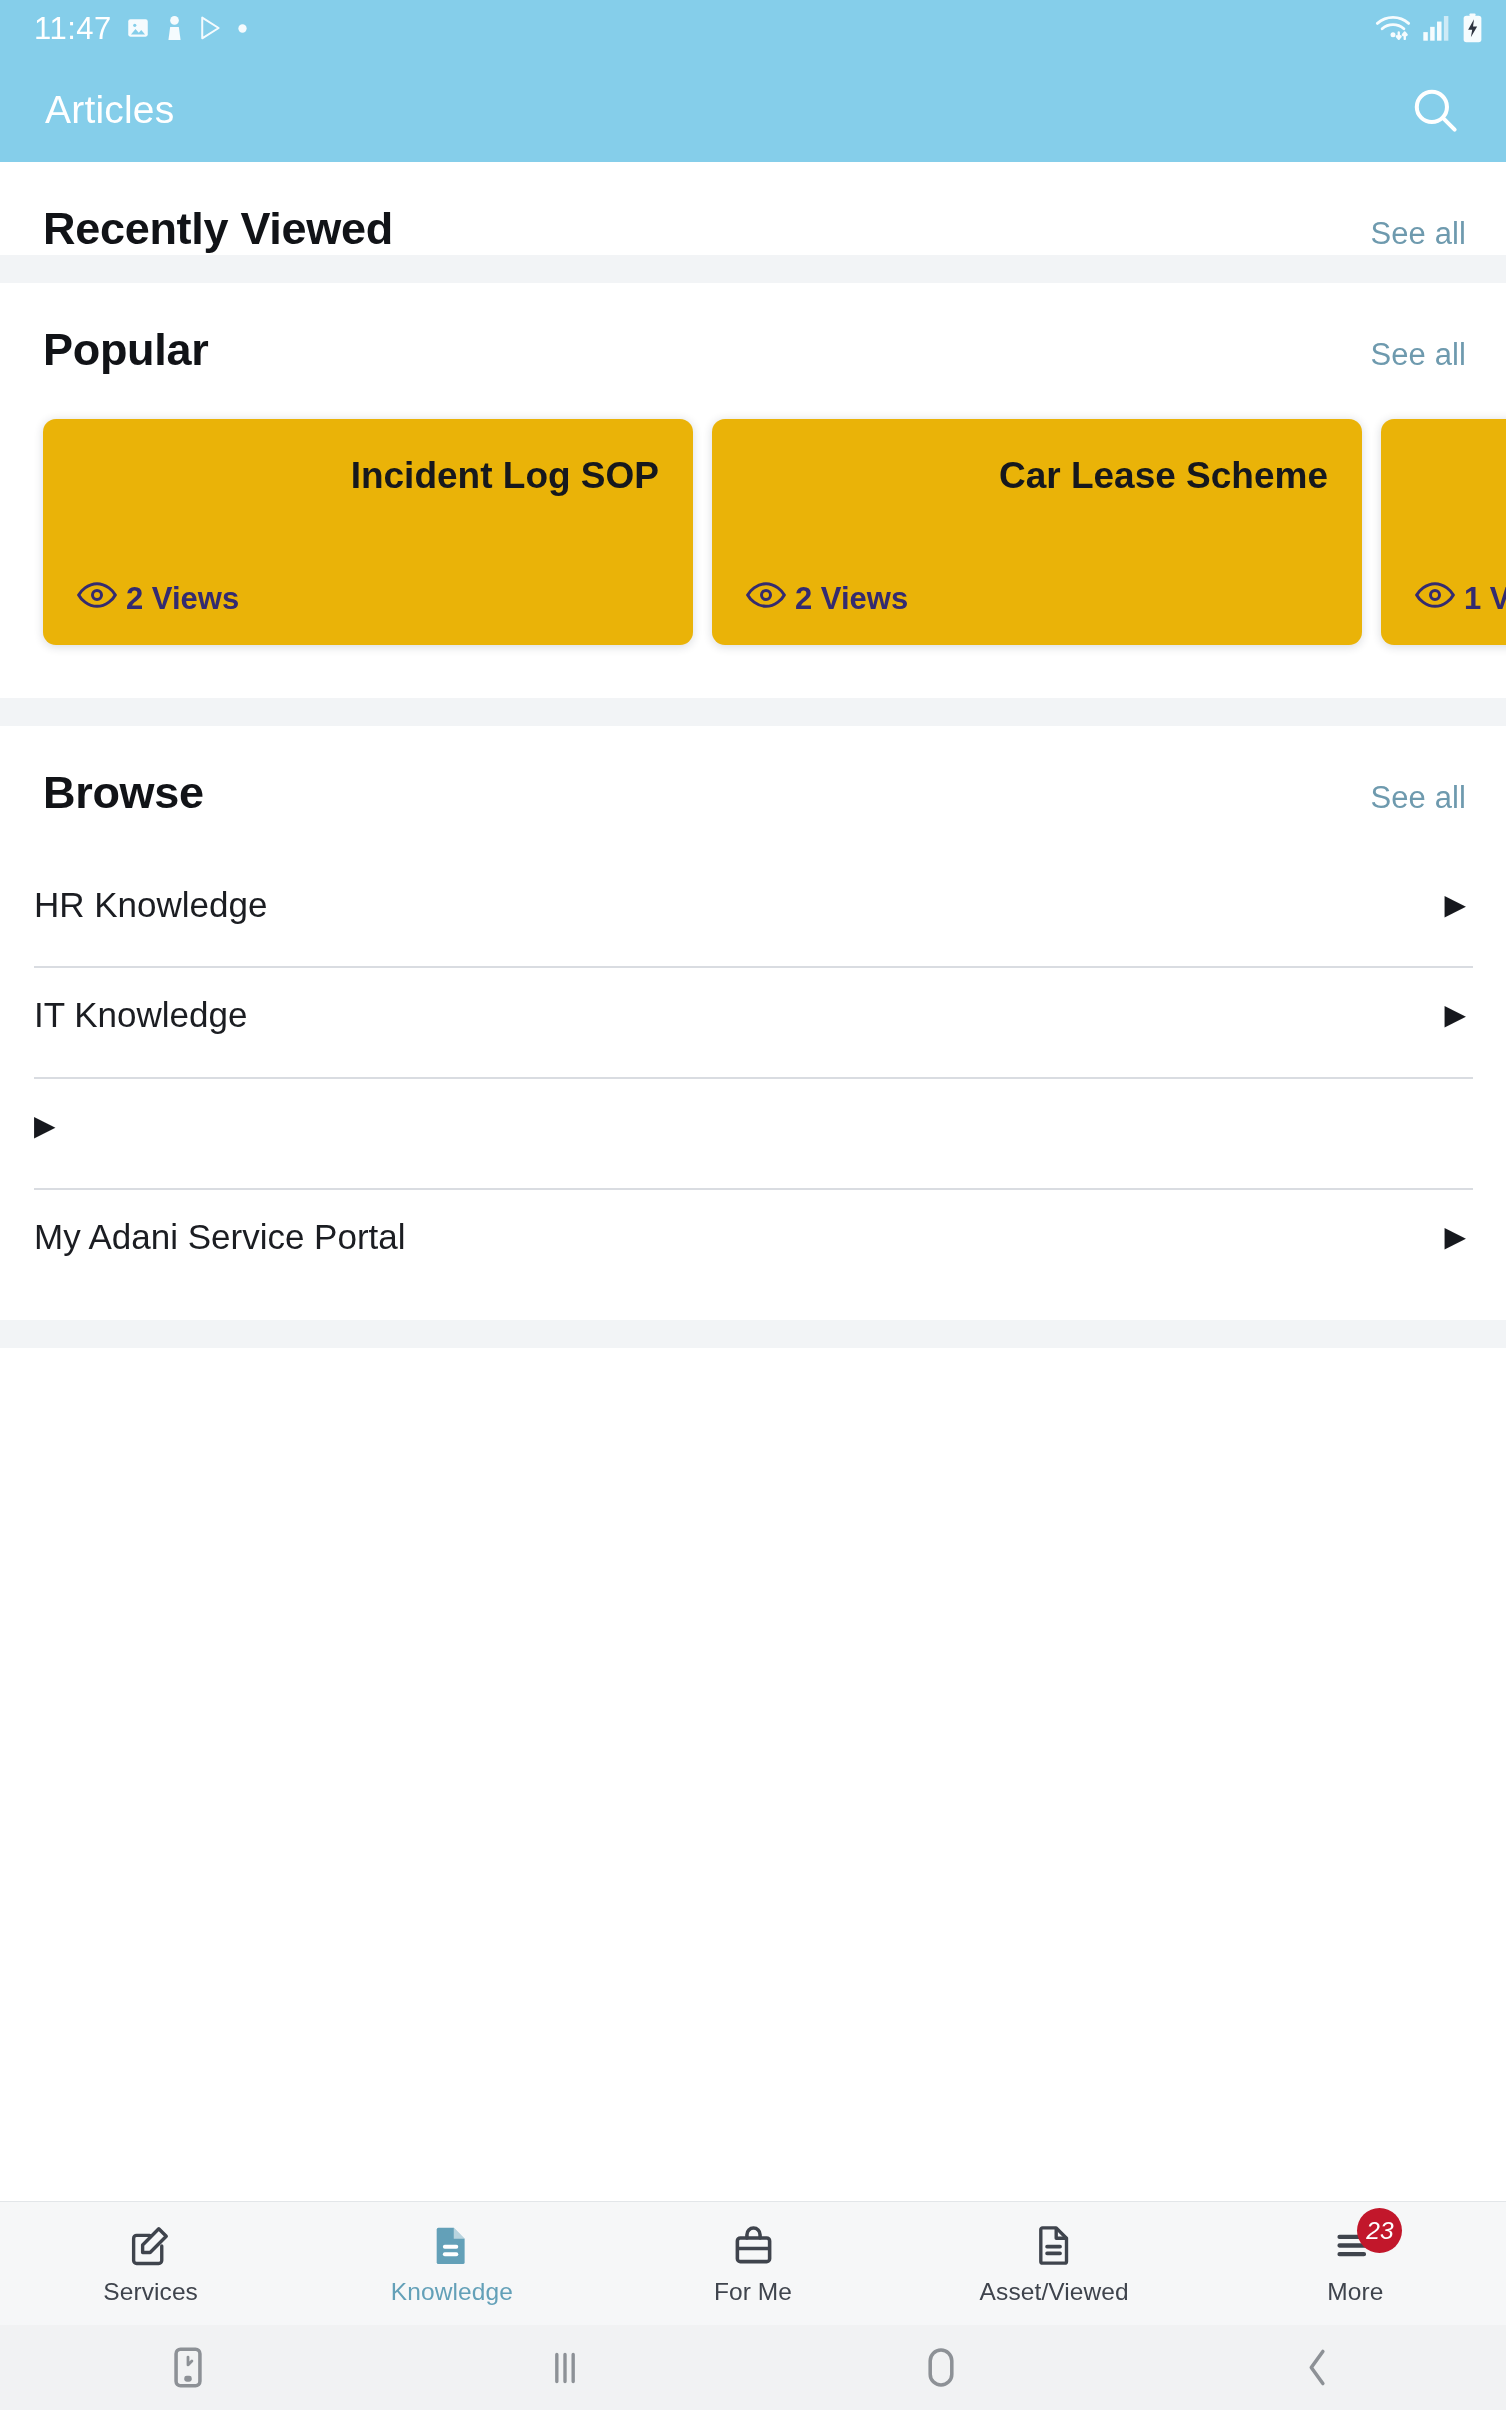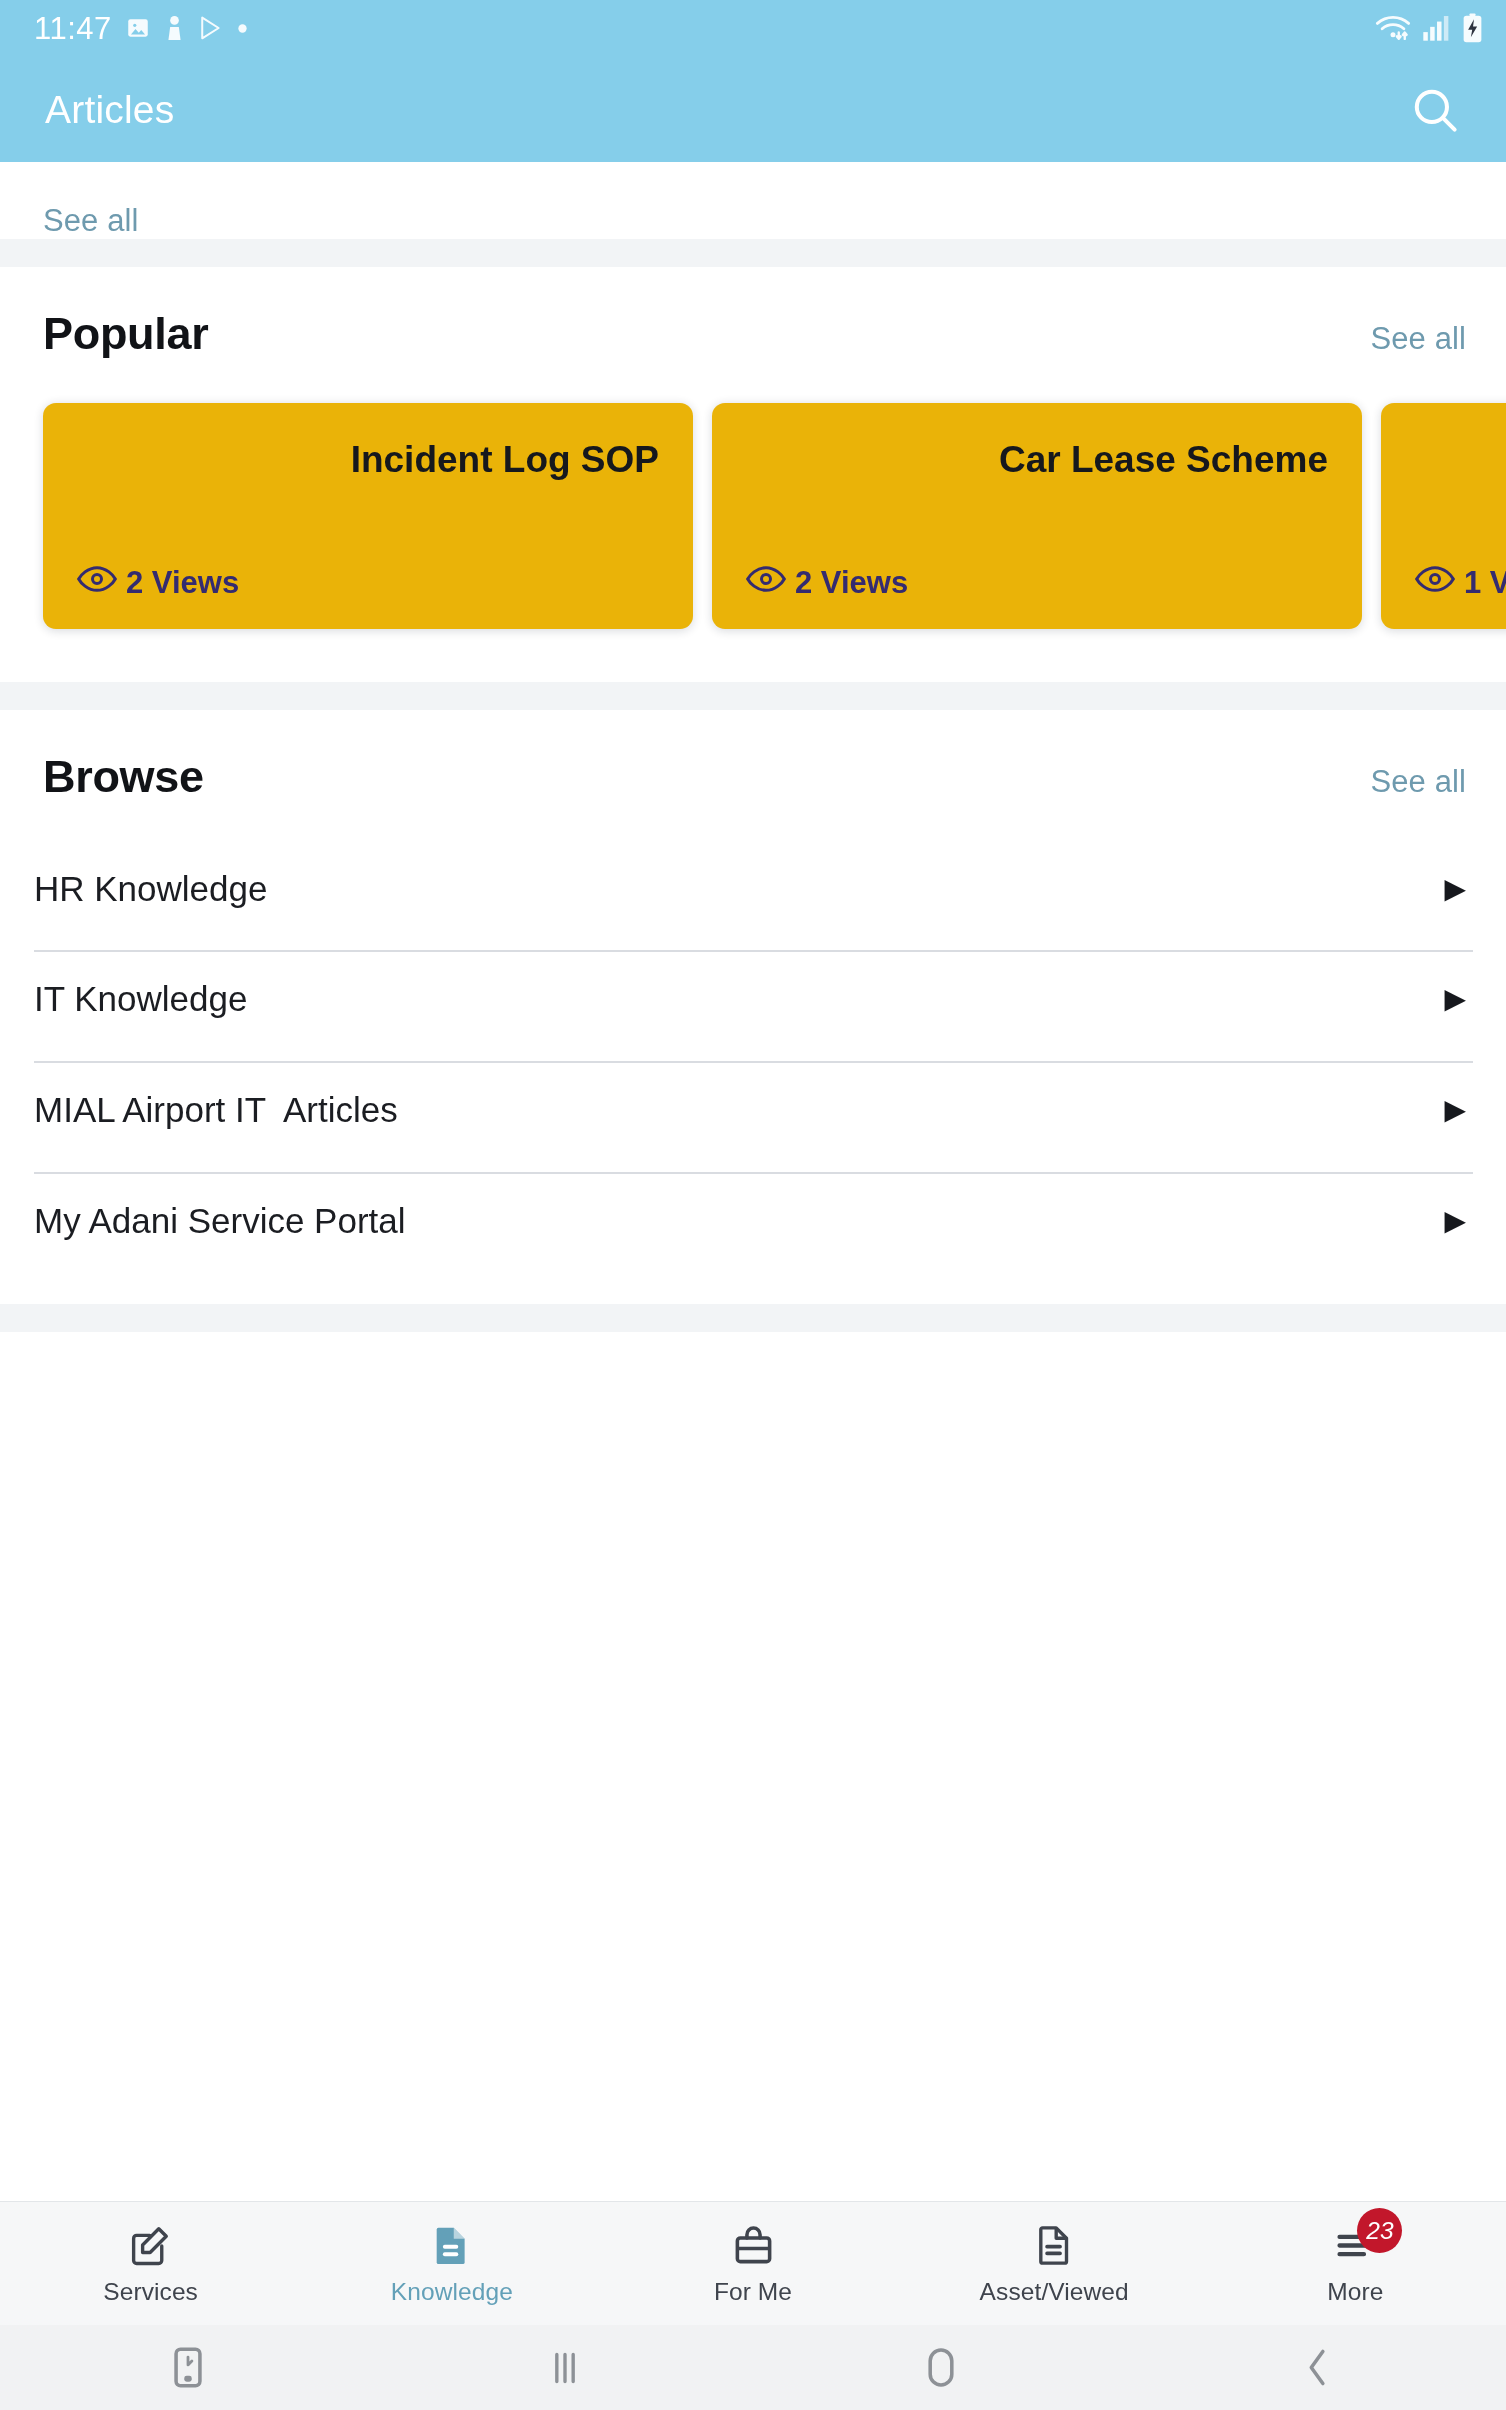--- a/index.html
+++ b/index.html
@@ -266,20 +266,21 @@
   <span class="search-btn">
     <svg width="51" height="51" viewBox="0 0 24 24">
       <circle cx="10.3" cy="10.3" r="7.1" fill="none" stroke="#ffffff" stroke-width="1.9"></circle>
       <path d="M15.6 15.6L21 21" stroke="#ffffff" stroke-width="1.9" stroke-linecap="round"></path>
     </svg>
   </span>
 </div>
 
 <div class="section">
   <div class="section-head">
+    <span class="section-title">Recently Viewed</span>
     <span class="see-all">See all</span>
   </div>
 </div>
 
 <div class="gap-band"></div>
 
 <div class="section">
   <div class="section-head">
     <span class="section-title">Popular</span>
     <span class="see-all">See all</span>
@@ -343,21 +344,20 @@
     </div>
     <div class="browse-sep"></div>
 
     <div class="browse-row">
       <span class="browse-label">IT Knowledge</span>
       <span class="caret">▶</span>
     </div>
     <div class="browse-sep"></div>
 
     <div class="browse-row">
-      <span class="browse-label">MIAL Airport IT  Articles</span>
       <span class="caret">▶</span>
     </div>
     <div class="browse-sep"></div>
 
     <div class="browse-row">
       <span class="browse-label">My Adani Service Portal</span>
       <span class="caret">▶</span>
     </div>
 
   </div>

